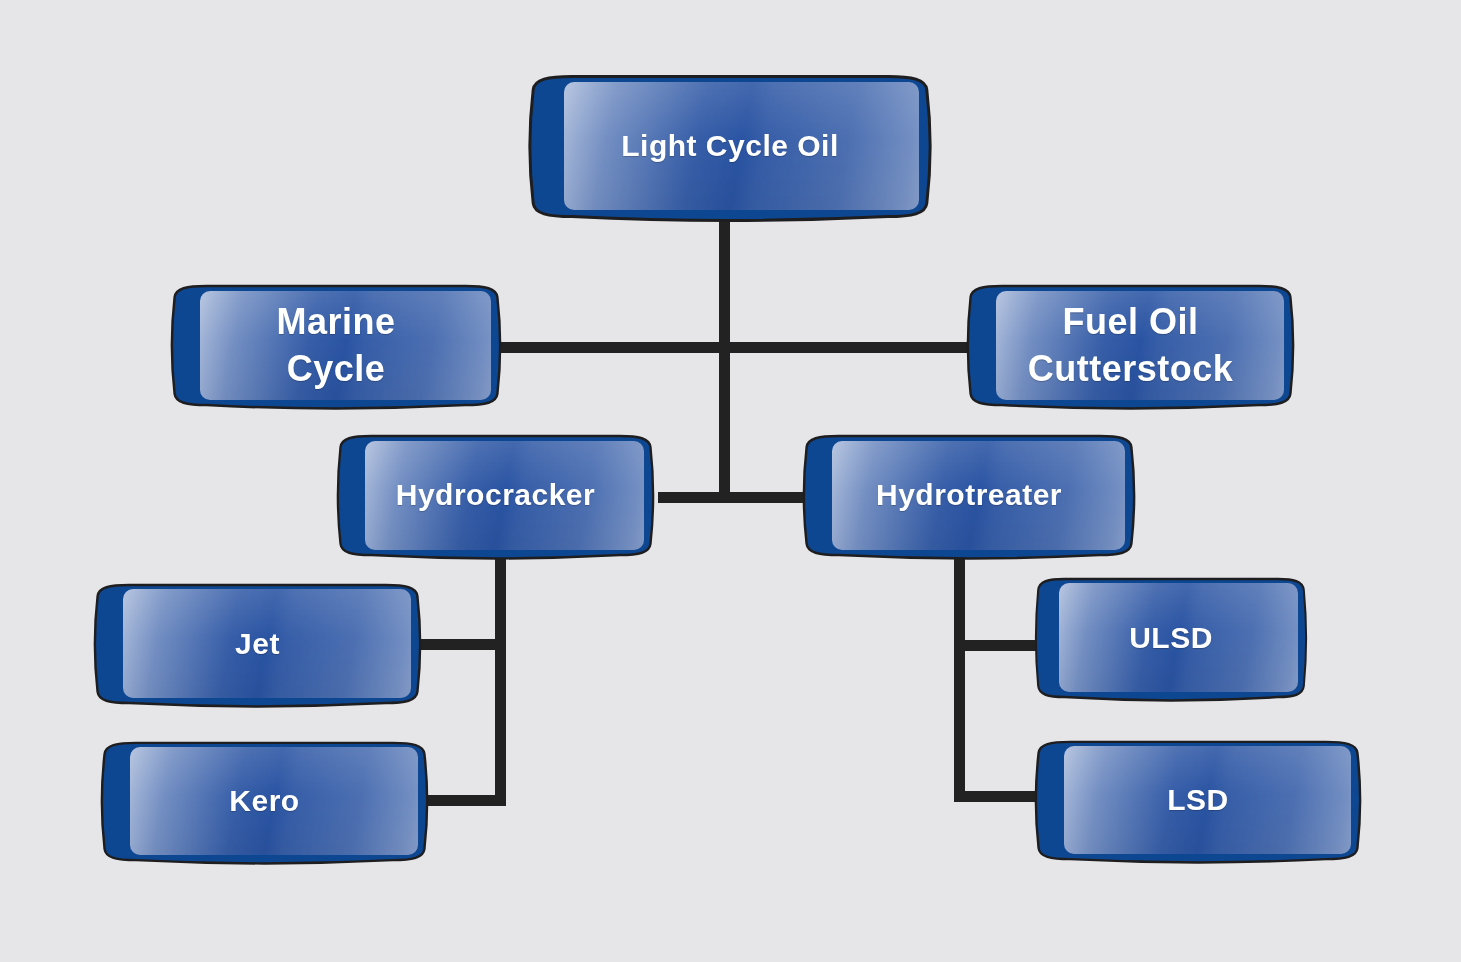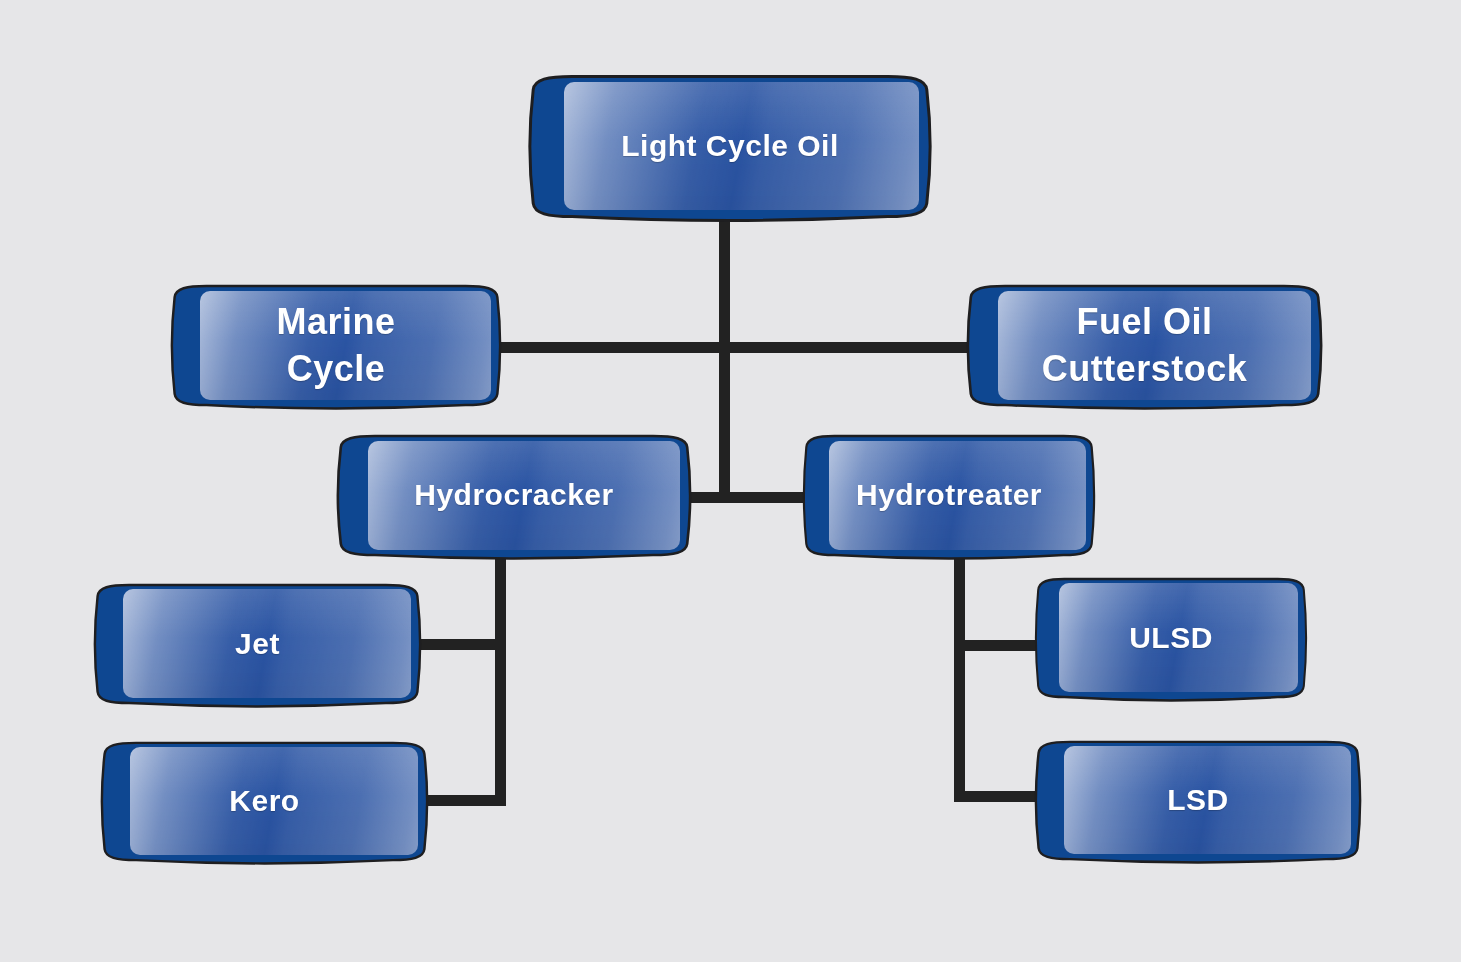--- a/index.html
+++ b/index.html
@@ -106,42 +106,42 @@
     <svg class="shape" viewBox="0 0 400 150" preserveAspectRatio="none">
       <path class="barrel" d="M 42 3.5 L 358 3.5 C 382 3.5 395.5 6.5 396.8 17 Q 403.5 75 396.8 133 C 395.5 143.5 382 146.5 358 146.5 Q 200 154.5 42 146.5 C 18 146.5 4.5 143.5 3.2 133 Q -3.5 75 3.2 17 C 4.5 6.5 18 3.5 42 3.5 Z"></path>
     </svg>
     <div class="panel"></div>
     <div class="label">
       <span>Marine</span>
       <span>Cycle</span>
     </div>
   </div>
 
-  <div class="node two-line" style="left:968px; top:283px; width:325px; height:125px;padding-left:28px;">
+  <div class="node two-line" style="left:968px; top:283px; width:325px; height:125px;">
     <svg class="shape" viewBox="0 0 400 150" preserveAspectRatio="none">
       <path class="barrel" d="M 42 3.5 L 358 3.5 C 382 3.5 395.5 6.5 396.8 17 Q 403.5 75 396.8 133 C 395.5 143.5 382 146.5 358 146.5 Q 200 154.5 42 146.5 C 18 146.5 4.5 143.5 3.2 133 Q -3.5 75 3.2 17 C 4.5 6.5 18 3.5 42 3.5 Z"></path>
     </svg>
     <div class="panel"></div>
     <div class="label">
       <span>Fuel Oil</span>
       <span>Cutterstock</span>
     </div>
   </div>
 
-  <div class="node" style="left:338px; top:433px; width:352px; height:125px;">
+  <div class="node" style="left:338px; top:433px; width:315px; height:125px;">
     <svg class="shape" viewBox="0 0 400 150" preserveAspectRatio="none">
       <path class="barrel" d="M 42 3.5 L 358 3.5 C 382 3.5 395.5 6.5 396.8 17 Q 403.5 75 396.8 133 C 395.5 143.5 382 146.5 358 146.5 Q 200 154.5 42 146.5 C 18 146.5 4.5 143.5 3.2 133 Q -3.5 75 3.2 17 C 4.5 6.5 18 3.5 42 3.5 Z"></path>
     </svg>
     <div class="panel"></div>
     <div class="label">
         <span>Hydrocracker</span>
       </div>
   </div>
 
-  <div class="node" style="left:804px; top:433px; width:290px; height:125px;">
+  <div class="node" style="left:804px; top:433px; width:330px; height:125px;">
     <svg class="shape" viewBox="0 0 400 150" preserveAspectRatio="none">
       <path class="barrel" d="M 42 3.5 L 358 3.5 C 382 3.5 395.5 6.5 396.8 17 Q 403.5 75 396.8 133 C 395.5 143.5 382 146.5 358 146.5 Q 200 154.5 42 146.5 C 18 146.5 4.5 143.5 3.2 133 Q -3.5 75 3.2 17 C 4.5 6.5 18 3.5 42 3.5 Z"></path>
     </svg>
     <div class="panel"></div>
     <div class="label">
         <span>Hydrotreater</span>
       </div>
   </div>
 
   <div class="node" style="left:95px; top:582px; width:325px; height:124px;">

